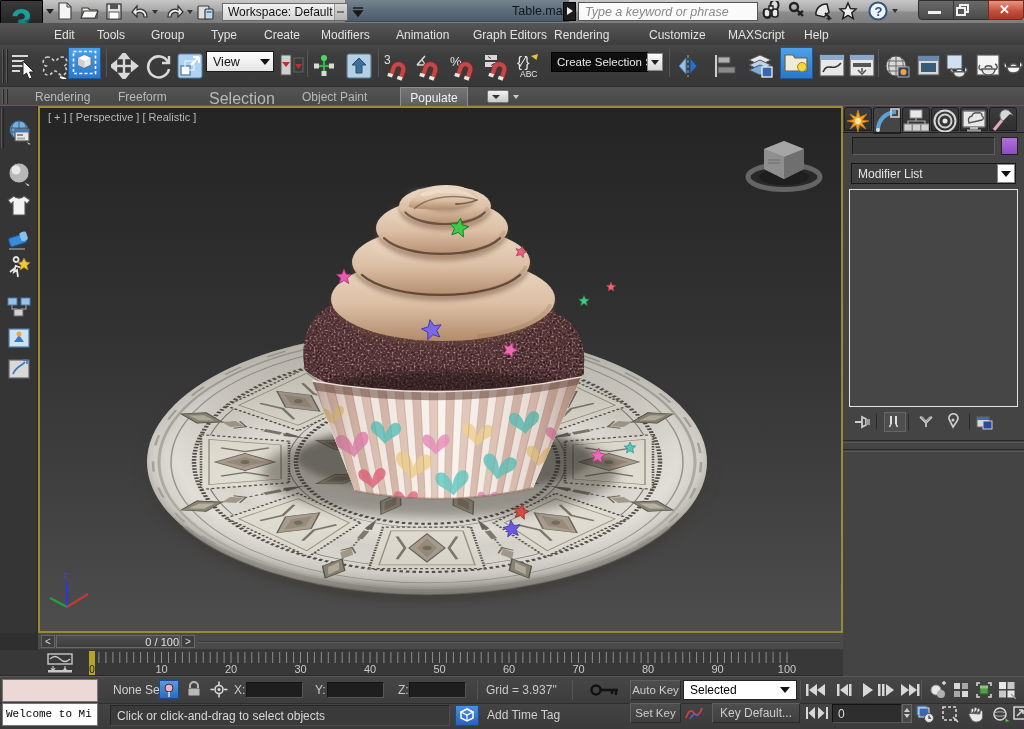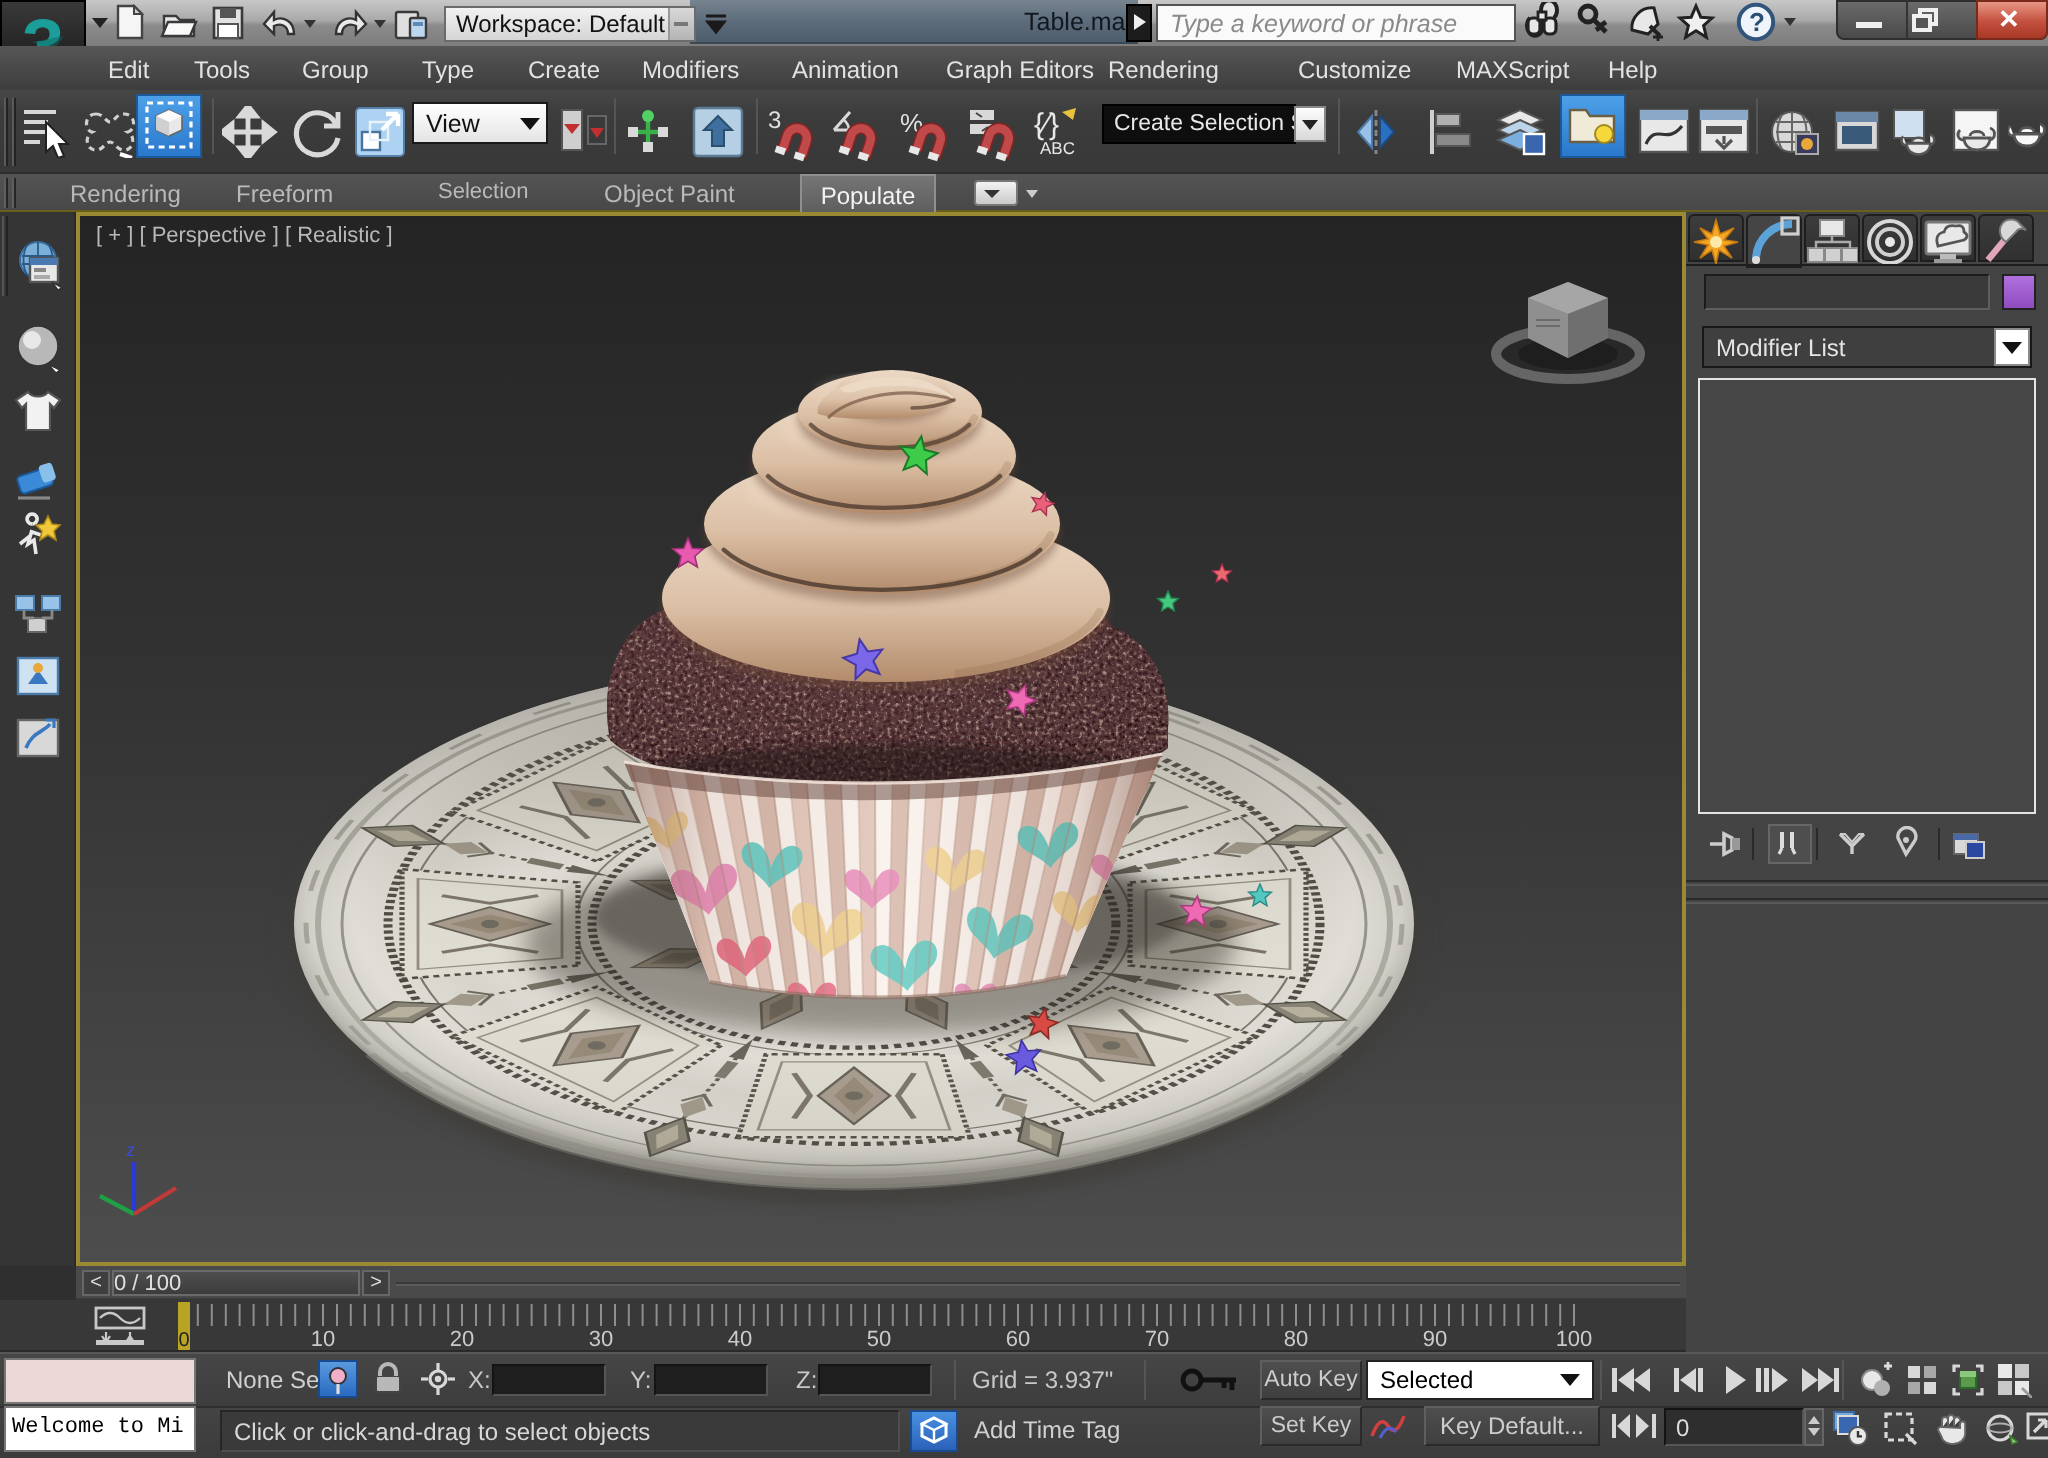--- a/index.html
+++ b/index.html
@@ -276,21 +276,21 @@
         <g transform="translate(-3,2)">
           <path d="M6,12 h13 c0,8 -13,8 -13,0 z M6,13 c-3,0 -4,-3 -2,-5 M19,13 c3,-1 3,-5 0,-6 M9,11 c0,-3 7,-3 7,0" stroke="#555" stroke-width="1.4" fill="#f8f8f8"></path>
         </g>
       </svg></div>
 </div>
 <div class="a" style="left:0;top:87px;width:1024px;height:19px;background:linear-gradient(#545454,#484848);border-bottom:1px solid #6b5f1e">
 <div class="a" style="left:2px;top:2px;width:2px;height:15px;border-left:1px solid #5f5f5f;border-right:1px solid #252525"></div>
 <div class="a" style="left:6px;top:2px;width:2px;height:15px;border-left:1px solid #5f5f5f;border-right:1px solid #252525"></div>
 <span class="a" style="left:35px;top:3px;color:#b9b9b9;font-size:12px">Rendering</span>
 <span class="a" style="left:118px;top:3px;color:#b9b9b9;font-size:12px">Freeform</span>
-<span class="a" style="left:219px;top:3px;color:#b9b9b9;font-size:11px">Selection</span>
+<span class="a" style="left:209px;top:3px;color:#b9b9b9;font-size:16px">Selection</span>
 <span class="a" style="left:302px;top:3px;color:#b9b9b9;font-size:12px">Object Paint</span>
 <div class="a" style="left:400px;top:0px;width:68px;height:19px;background:linear-gradient(#757575,#5e5e5e);border:1px solid #8f8f8f;border-bottom:none;color:#f2f2f2;text-align:center;padding-top:3px;font-size:12px">Populate</div>
 <div class="a" style="left:487px;top:3px;width:22px;height:13px;background:linear-gradient(#f2f2f2,#cacaca);border:1px solid #777;border-radius:2px"></div>
 <div class="a" style="left:492px;top:8px;width:0;height:0;border-left:4px solid transparent;border-right:4px solid transparent;border-top:4px solid #333"></div>
 <div class="a" style="left:513px;top:8px;width:0;height:0;border-left:3px solid transparent;border-right:3px solid transparent;border-top:4px solid #ccc"></div>
 </div>
 <div class="a" style="left:0;top:106px;width:38px;height:570px;background:#353535;border-right:1px solid #2a2a2a">
 <div class="a" style="left:1px;top:2px;width:3px;height:40px;border-left:1px solid #555;border-right:1px solid #222"></div>
 <div class="a" style="left:6px;top:13px"><svg width="26" height="26" viewBox="0 0 26 26" style="" xmlns="http://www.w3.org/2000/svg">
         <circle cx="13" cy="11" r="9" fill="#7ab0d8" stroke="#3a6a9a" stroke-width="1"></circle>
@@ -840,21 +840,21 @@
     <div class="a" style="left:65px;top:308px;width:1px;height:16px;background:#2a2a2a"></div>
     <div class="a" style="left:126px;top:308px;width:1px;height:16px;background:#2a2a2a"></div>
     <div class="a" style="left:0;top:334px;width:181px;height:1px;background:#2a2a2a"></div>
     <div class="a" style="left:0;top:336px;width:181px;height:1px;background:#5a5a5a"></div>
     <div class="a" style="left:0;top:343px;width:181px;height:1px;background:#2a2a2a"></div>
     <div class="a" style="left:0;top:345px;width:181px;height:1px;background:#5a5a5a"></div>
 </div>
 <div class="a" style="left:0;top:633px;width:38px;height:43px;background:#2f2f2f"></div>
 <div class="a" style="left:38px;top:633px;width:805px;height:17px;background:#4a4a4a;border-bottom:1px solid #3a3a3a">
 <div class="a" style="left:3px;top:2px;width:14px;height:13px;background:#3e3e3e;border:1px solid #666;color:#ddd;font-size:10px;text-align:center;line-height:11px">&lt;</div>
-<div class="a" style="left:18px;top:2px;width:124px;height:13px;background:linear-gradient(#4e4e4e,#3c3c3c);border:1px solid #6a6a6a;color:#e0e0e0;font-size:11px;text-align:left;line-height:12px">0 / 100</div>
+<div class="a" style="left:18px;top:2px;width:124px;height:13px;background:linear-gradient(#4e4e4e,#3c3c3c);border:1px solid #6a6a6a;color:#e0e0e0;font-size:11px;text-align:right;line-height:12px">0 / 100</div>
 <div class="a" style="left:143px;top:2px;width:14px;height:13px;background:#3e3e3e;border:1px solid #666;color:#ddd;font-size:10px;text-align:center;line-height:11px">&gt;</div>
 <div class="a" style="left:160px;top:8px;width:642px;height:2px;background:#3a3a3a;border-bottom:1px solid #5c5c5c"></div>
 </div>
 <div class="a" style="left:0;top:650px;width:843px;height:26px;background:#383838;border-bottom:1px solid #2a2a2a">
 <div class="a" style="left:47px;top:3px"><svg width="26" height="20" viewBox="0 0 26 20" style="" xmlns="http://www.w3.org/2000/svg">
         <rect x="1" y="1" width="24" height="10" fill="none" stroke="#c8c8c8" stroke-width="1.4"></rect>
         <path d="M3,6 q5,-5 10,0 q5,5 10,0" stroke="#c8c8c8" stroke-width="1.2" fill="none"></path>
         <path d="M6,13 v4 m-2,-2 l2,3 2,-3 M18,13 v4 m-2,1 l2,-3 2,3" stroke="#c8c8c8" stroke-width="1.1" fill="none"></path>
         <rect x="1" y="17" width="24" height="2.5" fill="#c8c8c8"></rect>
       </svg></div>

